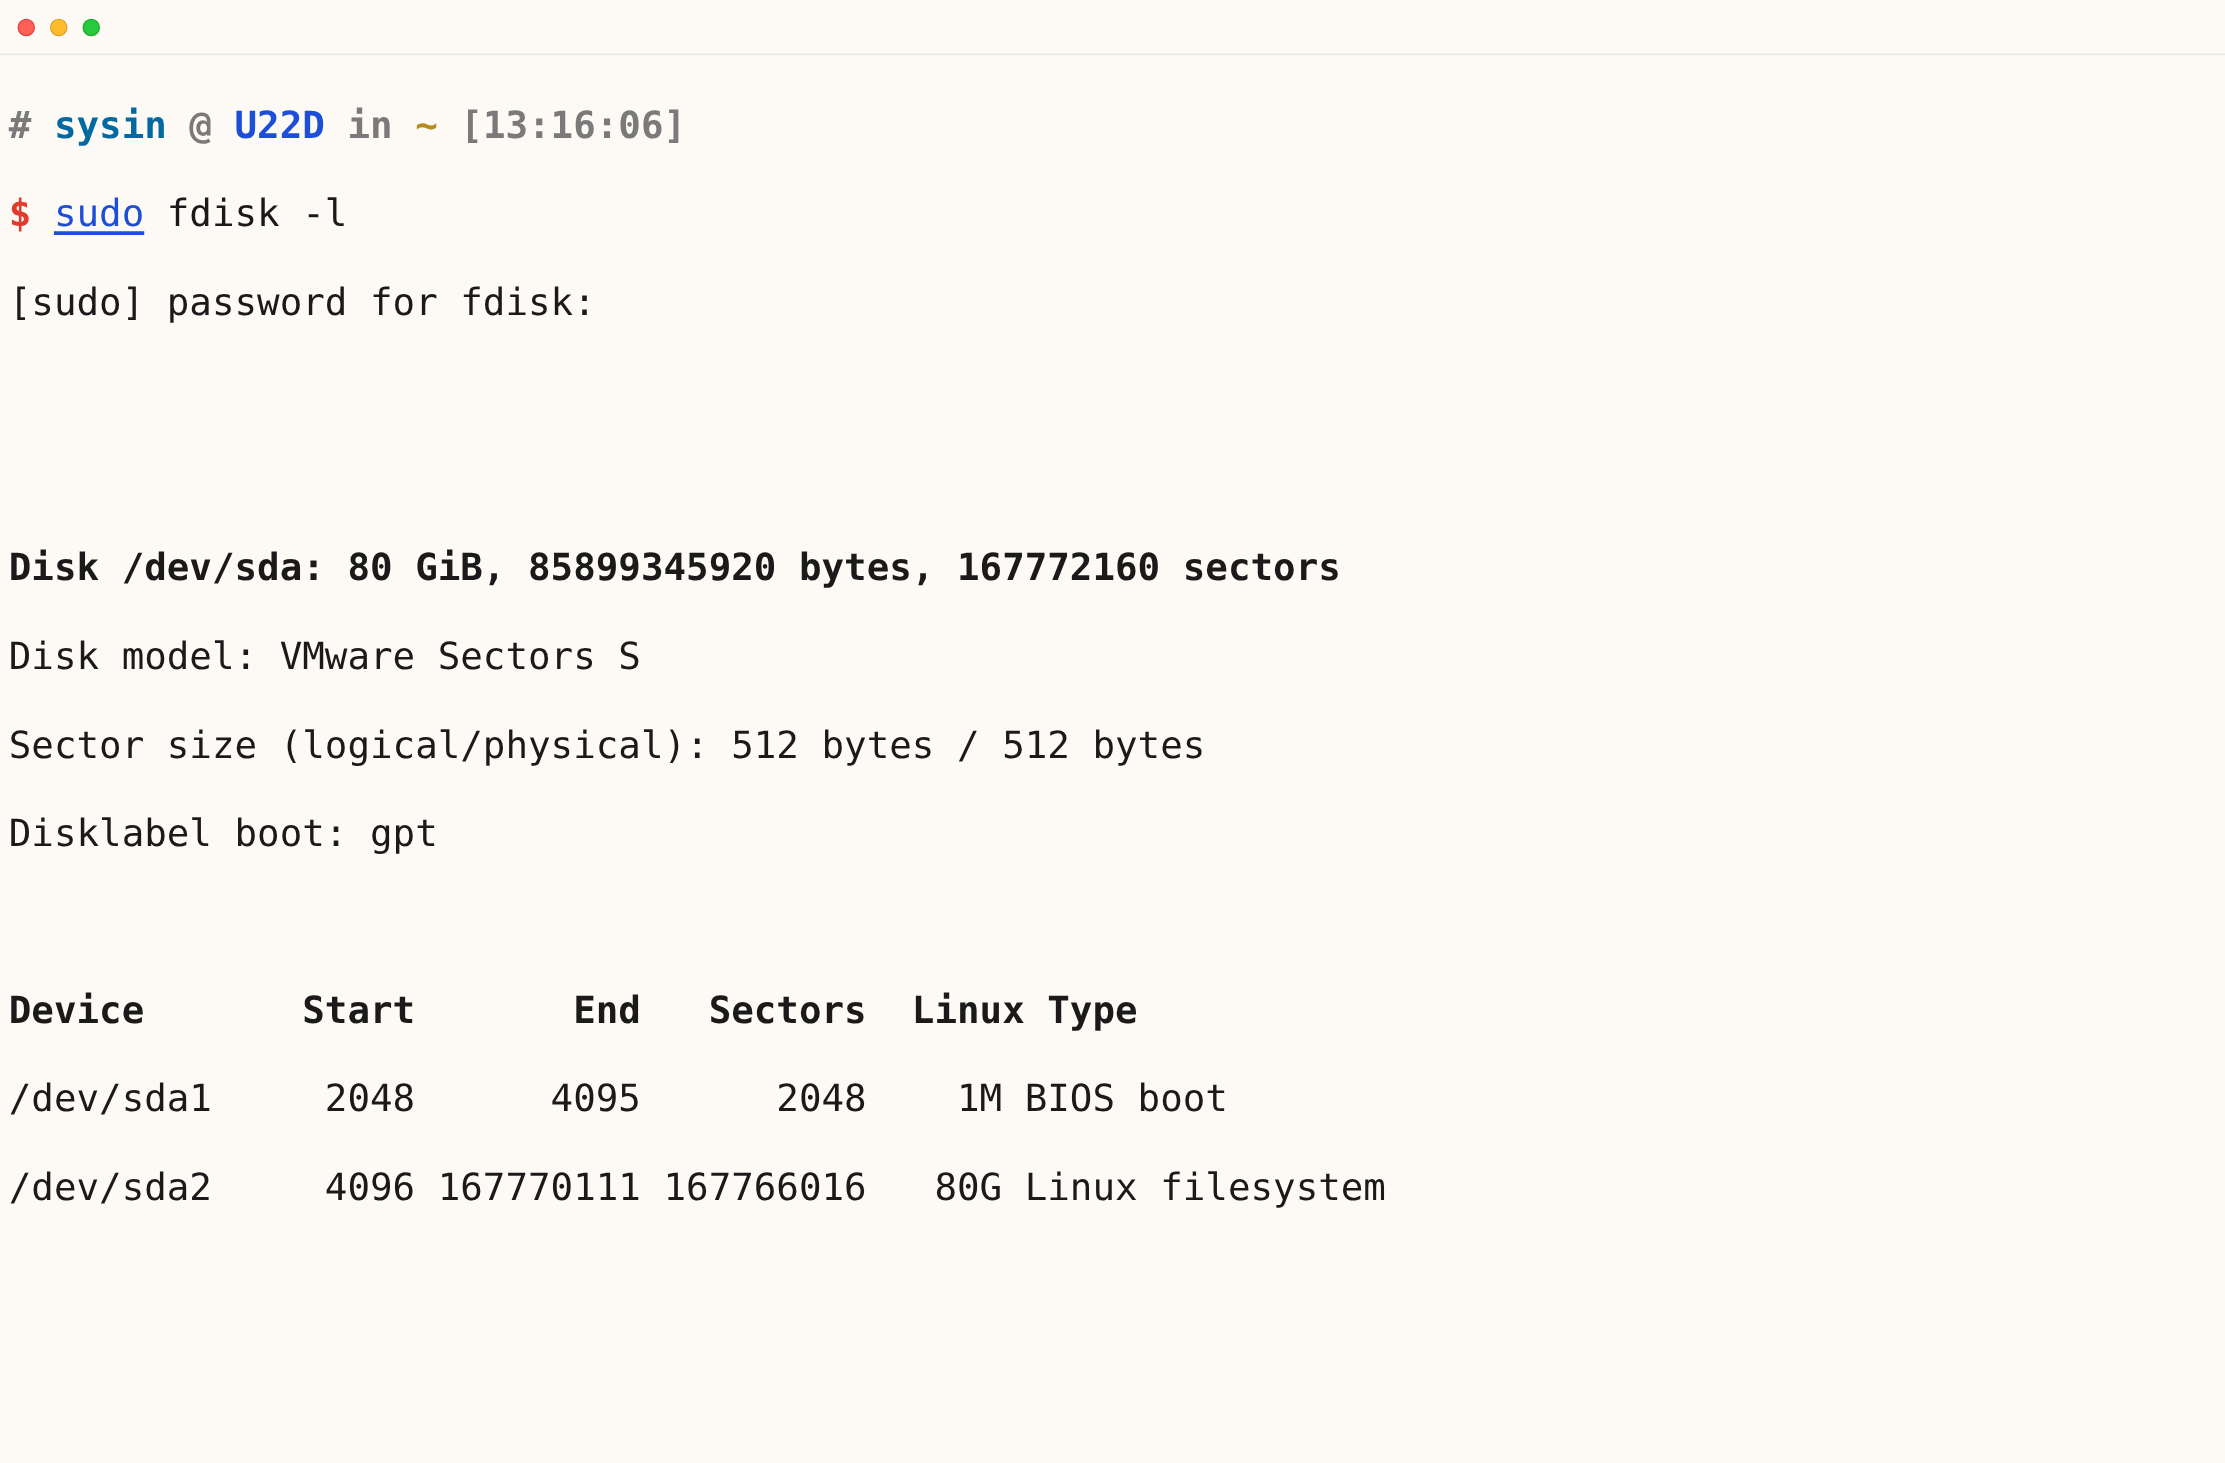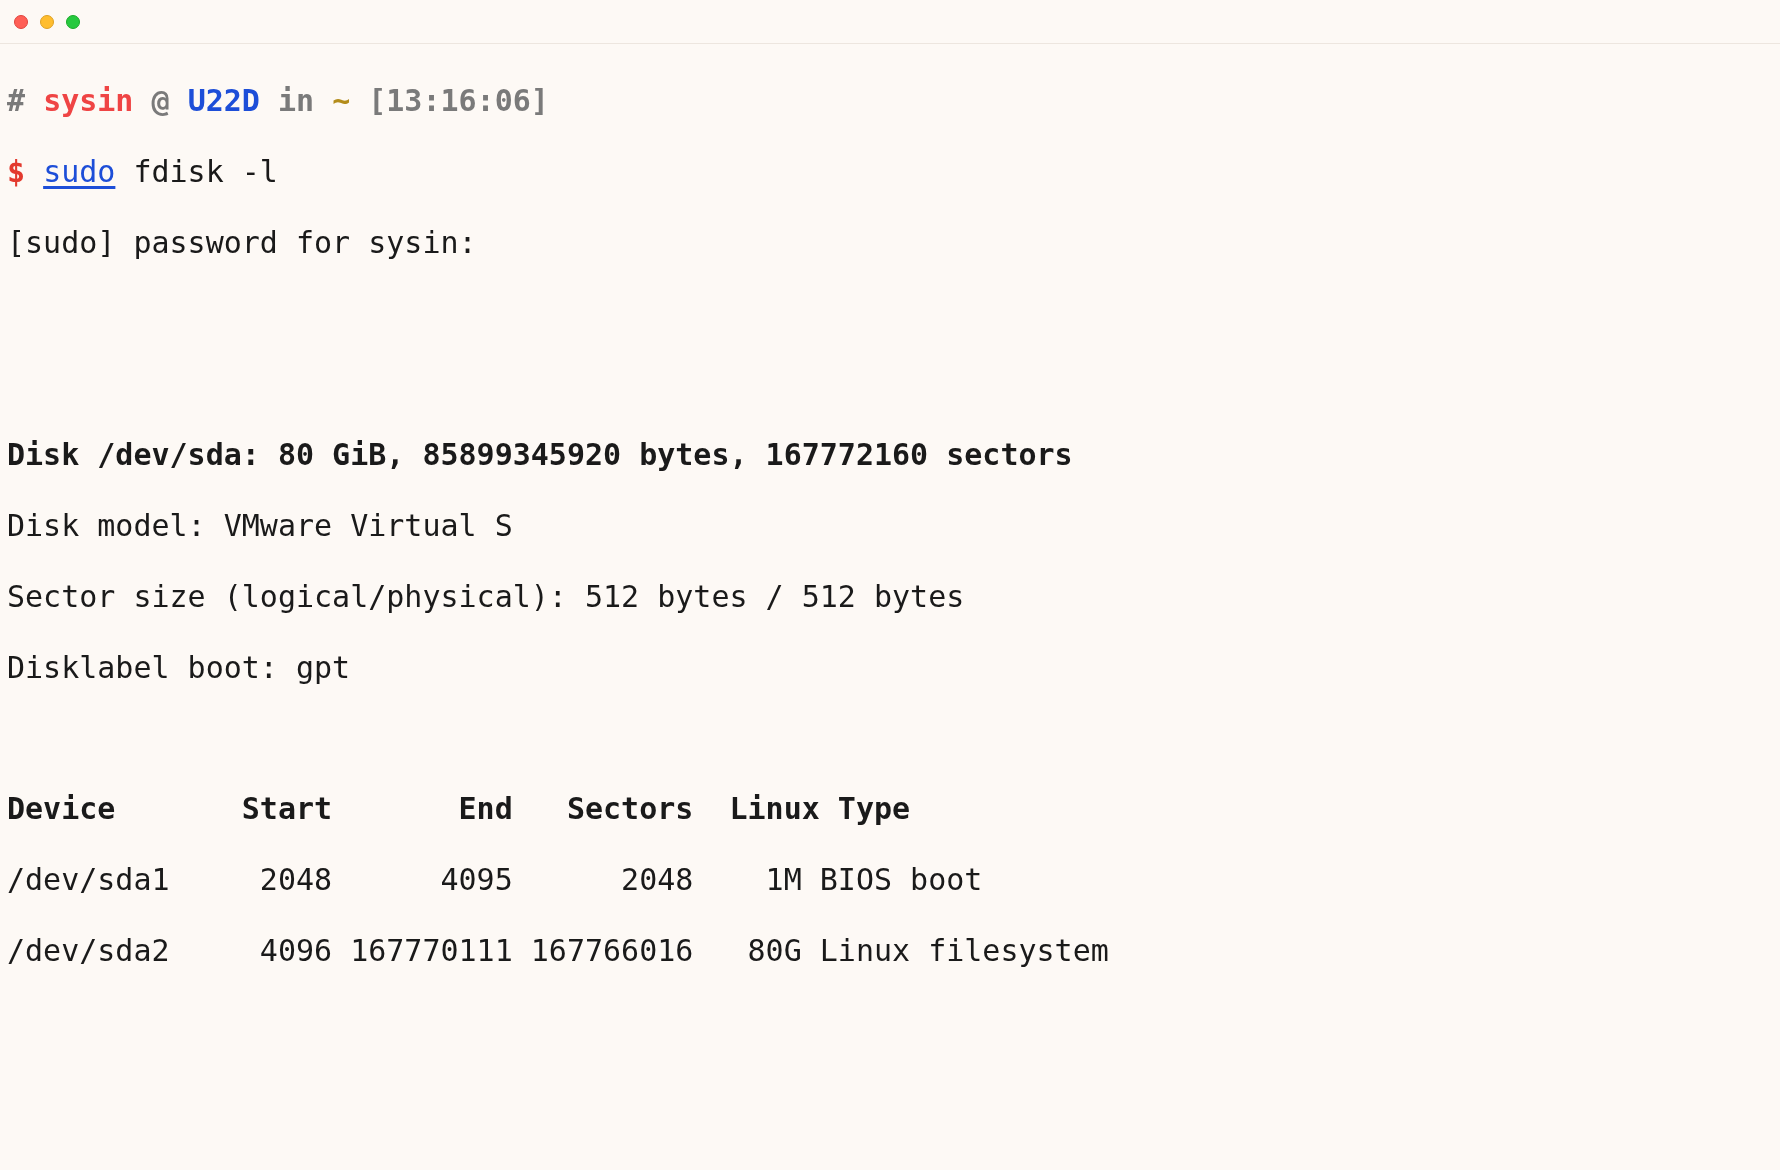--- a/index.html
+++ b/index.html
@@ -30,44 +30,44 @@
     .tl-close    { background: #ff5f56; border: 1px solid #e0443e; }
     .tl-minimize { background: #ffbd2e; border: 1px solid #dea123; }
     .tl-maximize { background: #27c93f; border: 1px solid #1aab29; }
     .terminal {
       padding: 4px 7px;
       white-space: pre;
       font-variant-ligatures: none;
     }
     .bold { font-weight: 700; }
     .c-gray  { color: #7a7a7a; }
-    .c-blue  { color: #ef4444; }
+    .c-blue  { color: #0369a1; }
     .c-green { color: #1d4ed8; }
     .c-red   { color: #e33a2e; }
     .c-gold  { color: #b38c1a; }
     .u { text-decoration: underline; text-underline-offset: 4px; }
     .row { display: block; }
   </style>
 </head>
 <body>
 
 <div class="titlebar">
   <div class="traffic-light tl-close"></div>
   <div class="traffic-light tl-minimize"></div>
   <div class="traffic-light tl-maximize"></div>
 </div>
 
 <div class="terminal">
 <span class="row"><span class="c-gray bold">#</span><span> </span><span class="c-blue bold">sysin</span><span class="c-gray bold"> @ </span><span class="c-green bold">U22D</span><span class="c-gray bold"> in </span><span class="c-gold bold">~</span><span class="c-gray bold"> [13:16:06]</span></span>
 <span class="row"><span class="c-red bold">$</span><span> </span><span class="c-green u">sudo</span><span> fdisk -l</span></span>
-<span class="row">[sudo] password for sysin:</span>
+<span class="row">[sudo] password for fdisk:</span>
 <span class="row">&nbsp;</span>
 <span class="row">&nbsp;</span>
 <span class="row bold">Disk /dev/sda: 80 GiB, 85899345920 bytes, 167772160 sectors</span>
-<span class="row">Disk model: VMware Virtual S</span>
+<span class="row">Disk model: VMware Sectors S</span>
 <span class="row">Sector size (logical/physical): 512 bytes / 512 bytes</span>
 <span class="row">Disklabel boot: gpt</span>
 <span class="row">&nbsp;</span>
 <span class="row bold">Device       Start       End   Sectors  Linux Type</span>
 <span class="row">/dev/sda1     2048      4095      2048    1M BIOS boot</span>
 <span class="row">/dev/sda2     4096 167770111 167766016   80G Linux filesystem</span>
 
 
 
 

